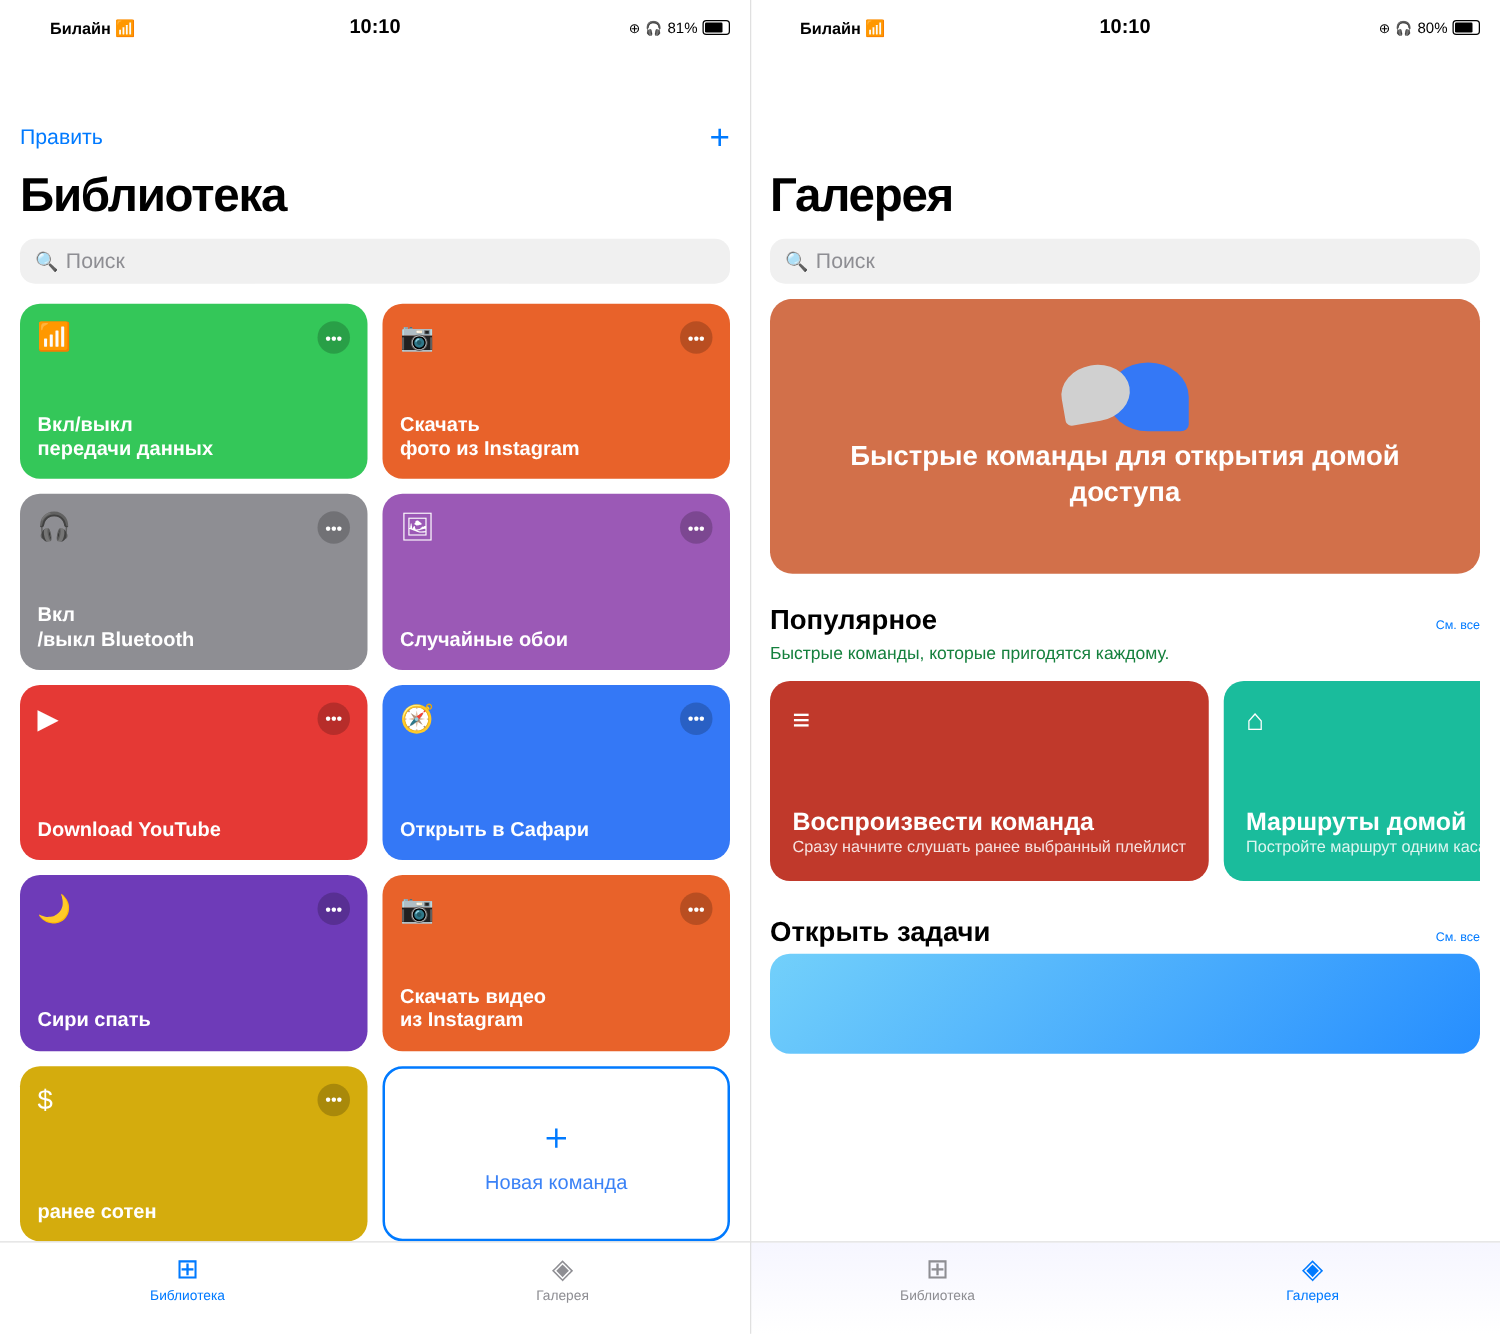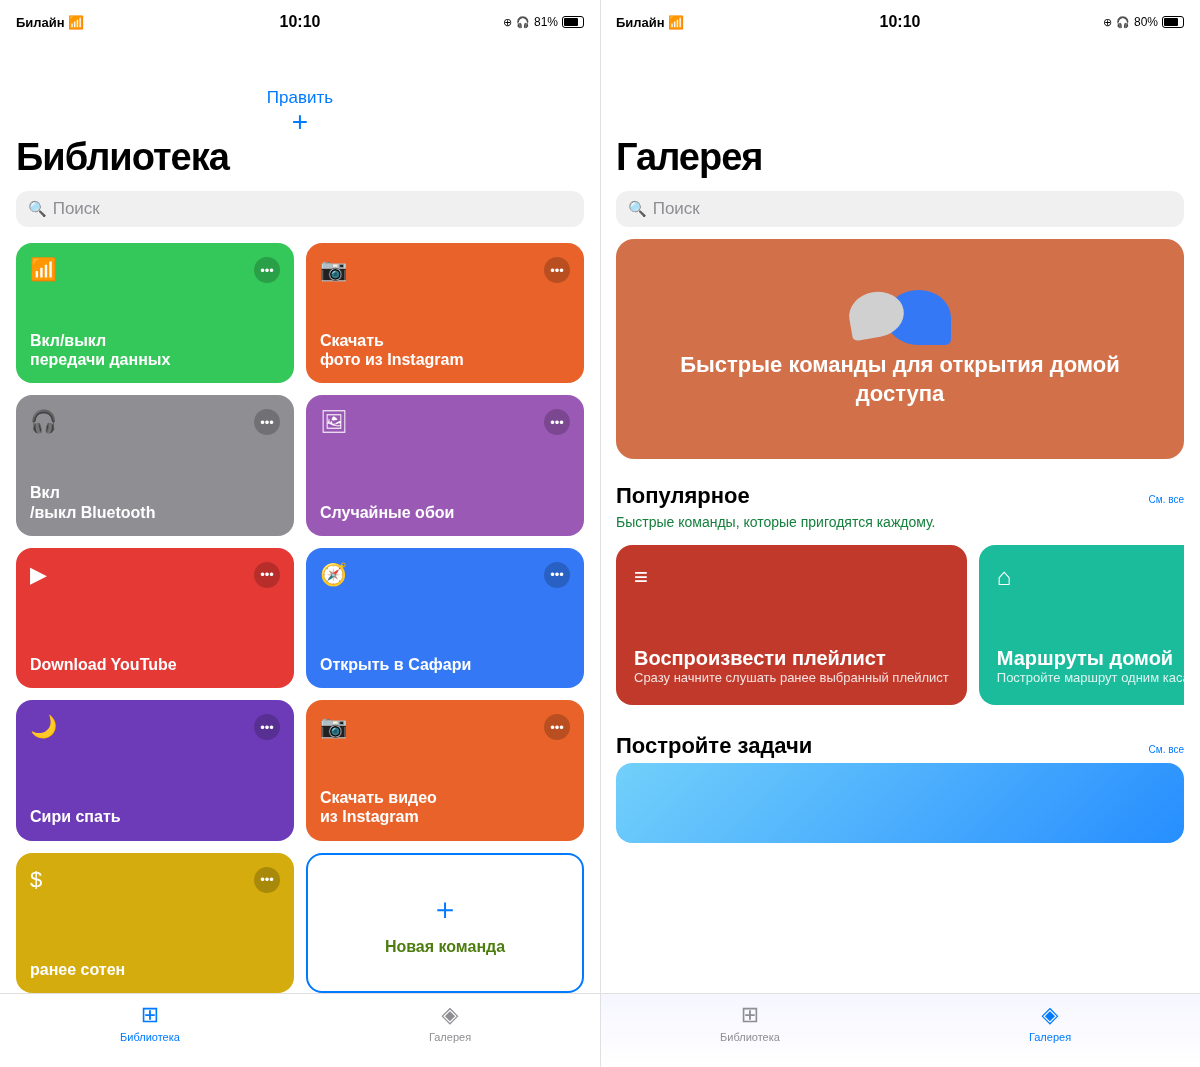--- a/index.html
+++ b/index.html
@@ -16,20 +16,21 @@
     .status-bar {
       position: absolute;
       top: 0;
       left: 0;
       right: 0;
       height: 44px;
       display: flex;
       align-items: center;
       background: #fff;
       z-index: 100;
+      padding-left: 24px;
     }
 
     .battery-body {
       width: 22px;
       height: 12px;
       border: 1.5px solid #000;
       border-radius: 3px;
       position: relative;
       display: inline-flex;
       align-items: center;
@@ -66,21 +67,20 @@
     
     .panel-header {
       padding: 44px 16px 0;
     }
 
     .nav-bar {
       display: flex;
       align-items: center;
       justify-content: space-between;
       height: 44px;
-      flex-direction: column;
     }
 
     .nav-edit-btn {
       color: #007AFF;
       font-size: 17px;
       cursor: pointer;
     }
 
     .nav-add-btn {
       color: #007AFF;
@@ -171,23 +171,23 @@
       gap: 8px;
       cursor: pointer;
     }
 
     .card-new-icon {
       color: #007AFF;
       font-size: 30px;
     }
 
     .card-new-label {
-      color: #4d7c0f;
+      color: #3b82f6;
       font-size: 16px;
-      font-weight: 700;
+      font-weight: 400;
       text-align: right;
     }
 
     
     .tab-bar {
       display: flex;
       border-top: 1px solid #e0e0e0;
       background: rgba(255,255,255,0.95);
       padding: 8px 0 24px;
     }
@@ -480,36 +480,36 @@
       <span class="section-title">Популярное</span>
       <span class="see-all">См. все</span>
     </div>
     <div class="section-subtitle">Быстрые команды, которые пригодятся каждому.</div>
 
     <div class="popular-cards">
 
       <div class="popular-card" style="background:#C0392B;">
         <div style="font-size:24px;color:white;">≡</div>
         <div>
-          <div class="pop-card-title">Воспроизвести плейлист</div>
+          <div class="pop-card-title">Воспроизвести команда</div>
           <div class="pop-card-desc">Сразу начните слушать ранее выбранный плейлист</div>
         </div>
       </div>
 
       <div class="popular-card" style="background:#1ABC9C;">
         <div style="font-size:24px;color:white;">⌂</div>
         <div>
           <div class="pop-card-title">Маршруты домой</div>
           <div class="pop-card-desc">Постройте маршрут одним касанием</div>
         </div>
       </div>
     </div>
 
     <div class="section-header morning-section">
-      <span class="section-title">Постройте задачи</span>
+      <span class="section-title">Открыть задачи</span>
       <span class="see-all">См. все</span>
     </div>
 
     <div style="height:80px;background:linear-gradient(135deg,#5AC8FA,#007AFF);border-radius:16px;opacity:0.85;"></div>
 
   </div>
 
   <div class="tab-bar" style="background:linear-gradient(to top, rgba(255,255,255,1) 0%, rgba(245,245,255,0.9) 100%);">
     <div class="tab-item tab-inactive">
       <span style="font-size:22px;">⊞</span>

